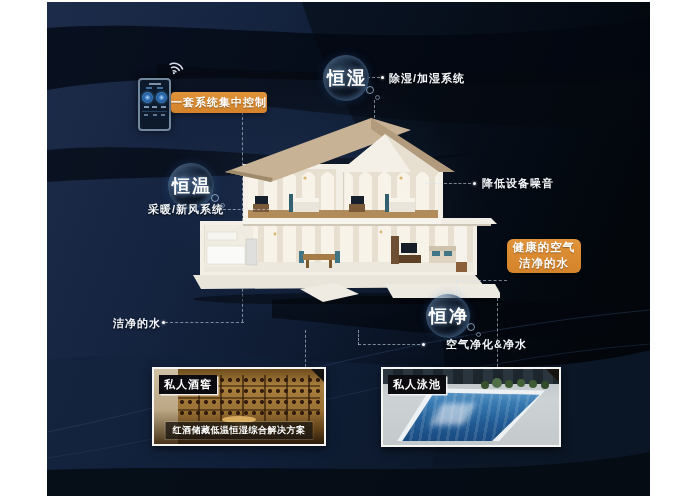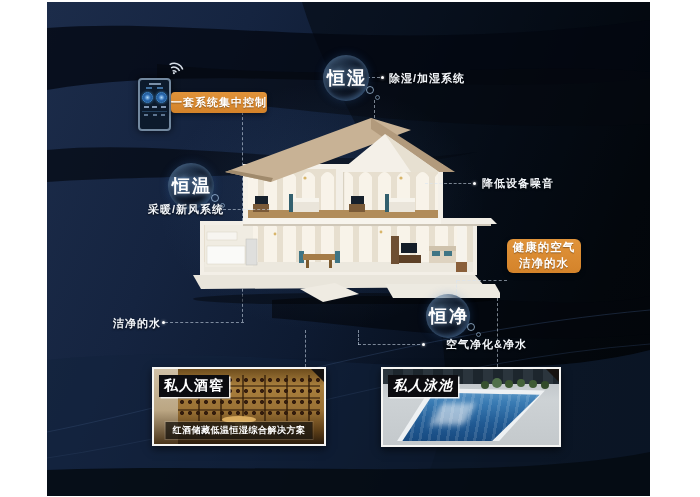--- a/index.html
+++ b/index.html
@@ -51,21 +51,21 @@
   .phone .lbls{display:flex;justify-content:space-evenly;margin-top:3px;}
   .phone .lbls i{display:block;width:5px;height:2px;background:#7e95b2;}
   .phone .div{margin:3px 2px 0;height:1px;background:#24415f;}
   .phone .foot{display:flex;justify-content:space-evenly;margin-top:2px;}
   .phone .foot i{display:block;width:4px;height:2px;background:#5c7490;}
   .wifi{position:absolute;left:120px;top:58px;transform:rotate(20deg);}
 
   
   .card{position:absolute;background:#f6f6f4;padding:2px;box-shadow:0 3px 8px rgba(0,0,0,.55);}
   .card .ph{position:relative;width:100%;height:100%;overflow:hidden;}
-  .tag{position:absolute;top:6px;left:5px;background:#0c0c10;color:#fff;font-size:14px;font-weight:700;
+  .tag{position:absolute;top:6px;left:5px;background:#0c0c10;color:#fff;font-size:11px;font-weight:700;
        letter-spacing:1px;padding:2px 5px;box-shadow:1.5px 1.5px 0 rgba(248,248,248,.9);z-index:5;}
   .cap{position:absolute;bottom:5px;left:50%;transform:translateX(-50%);white-space:nowrap;
        background:rgba(28,24,18,.78);color:#fff;font-size:9px;font-weight:700;letter-spacing:.5px;
        padding:2px 7px;z-index:5;box-shadow:0 0 0 1px rgba(255,255,255,.15);}
   .fold{position:absolute;top:0;right:0;width:0;height:0;border-left:13px solid transparent;
         border-top:13px solid #171310;z-index:4;}
 
   .wine-in{width:166px;height:71px;background:linear-gradient(180deg,#6e4d1d 0%,#a97f3d 22%,#9a7134 55%,#5d3f18 82%,#2c1d0c 100%);}
   .wine-shelves{position:absolute;left:24px;top:6px;right:4px;height:46px;
     background:
@@ -270,21 +270,21 @@
             <div class="leg"></div>
         </div>
         <div class="stool" style="left:44px;"></div>
         <div class="stool" style="right:40px;"></div>
         <div class="fold"></div>
         <div class="tag">私人酒窖</div>
         <div class="cap">红酒储藏低温恒湿综合解决方案</div>
       </div>
     </div>
 
-    <div class="card" style="left:334px;top:365px;width:176px;height:76px;font-style:italic;">
+    <div class="card" style="left:334px;top:365px;width:176px;height:76px;">
       <div class="ph pool-in">
         <div class="pool-bldg"></div>
         <div class="bush"></div>
         <div class="pool-coping"></div>
         <div class="pool-water"></div>
         <div class="pool-glint"></div>
         <div class="fold"></div>
         <div class="tag">私人泳池</div>
       </div>
     </div>

